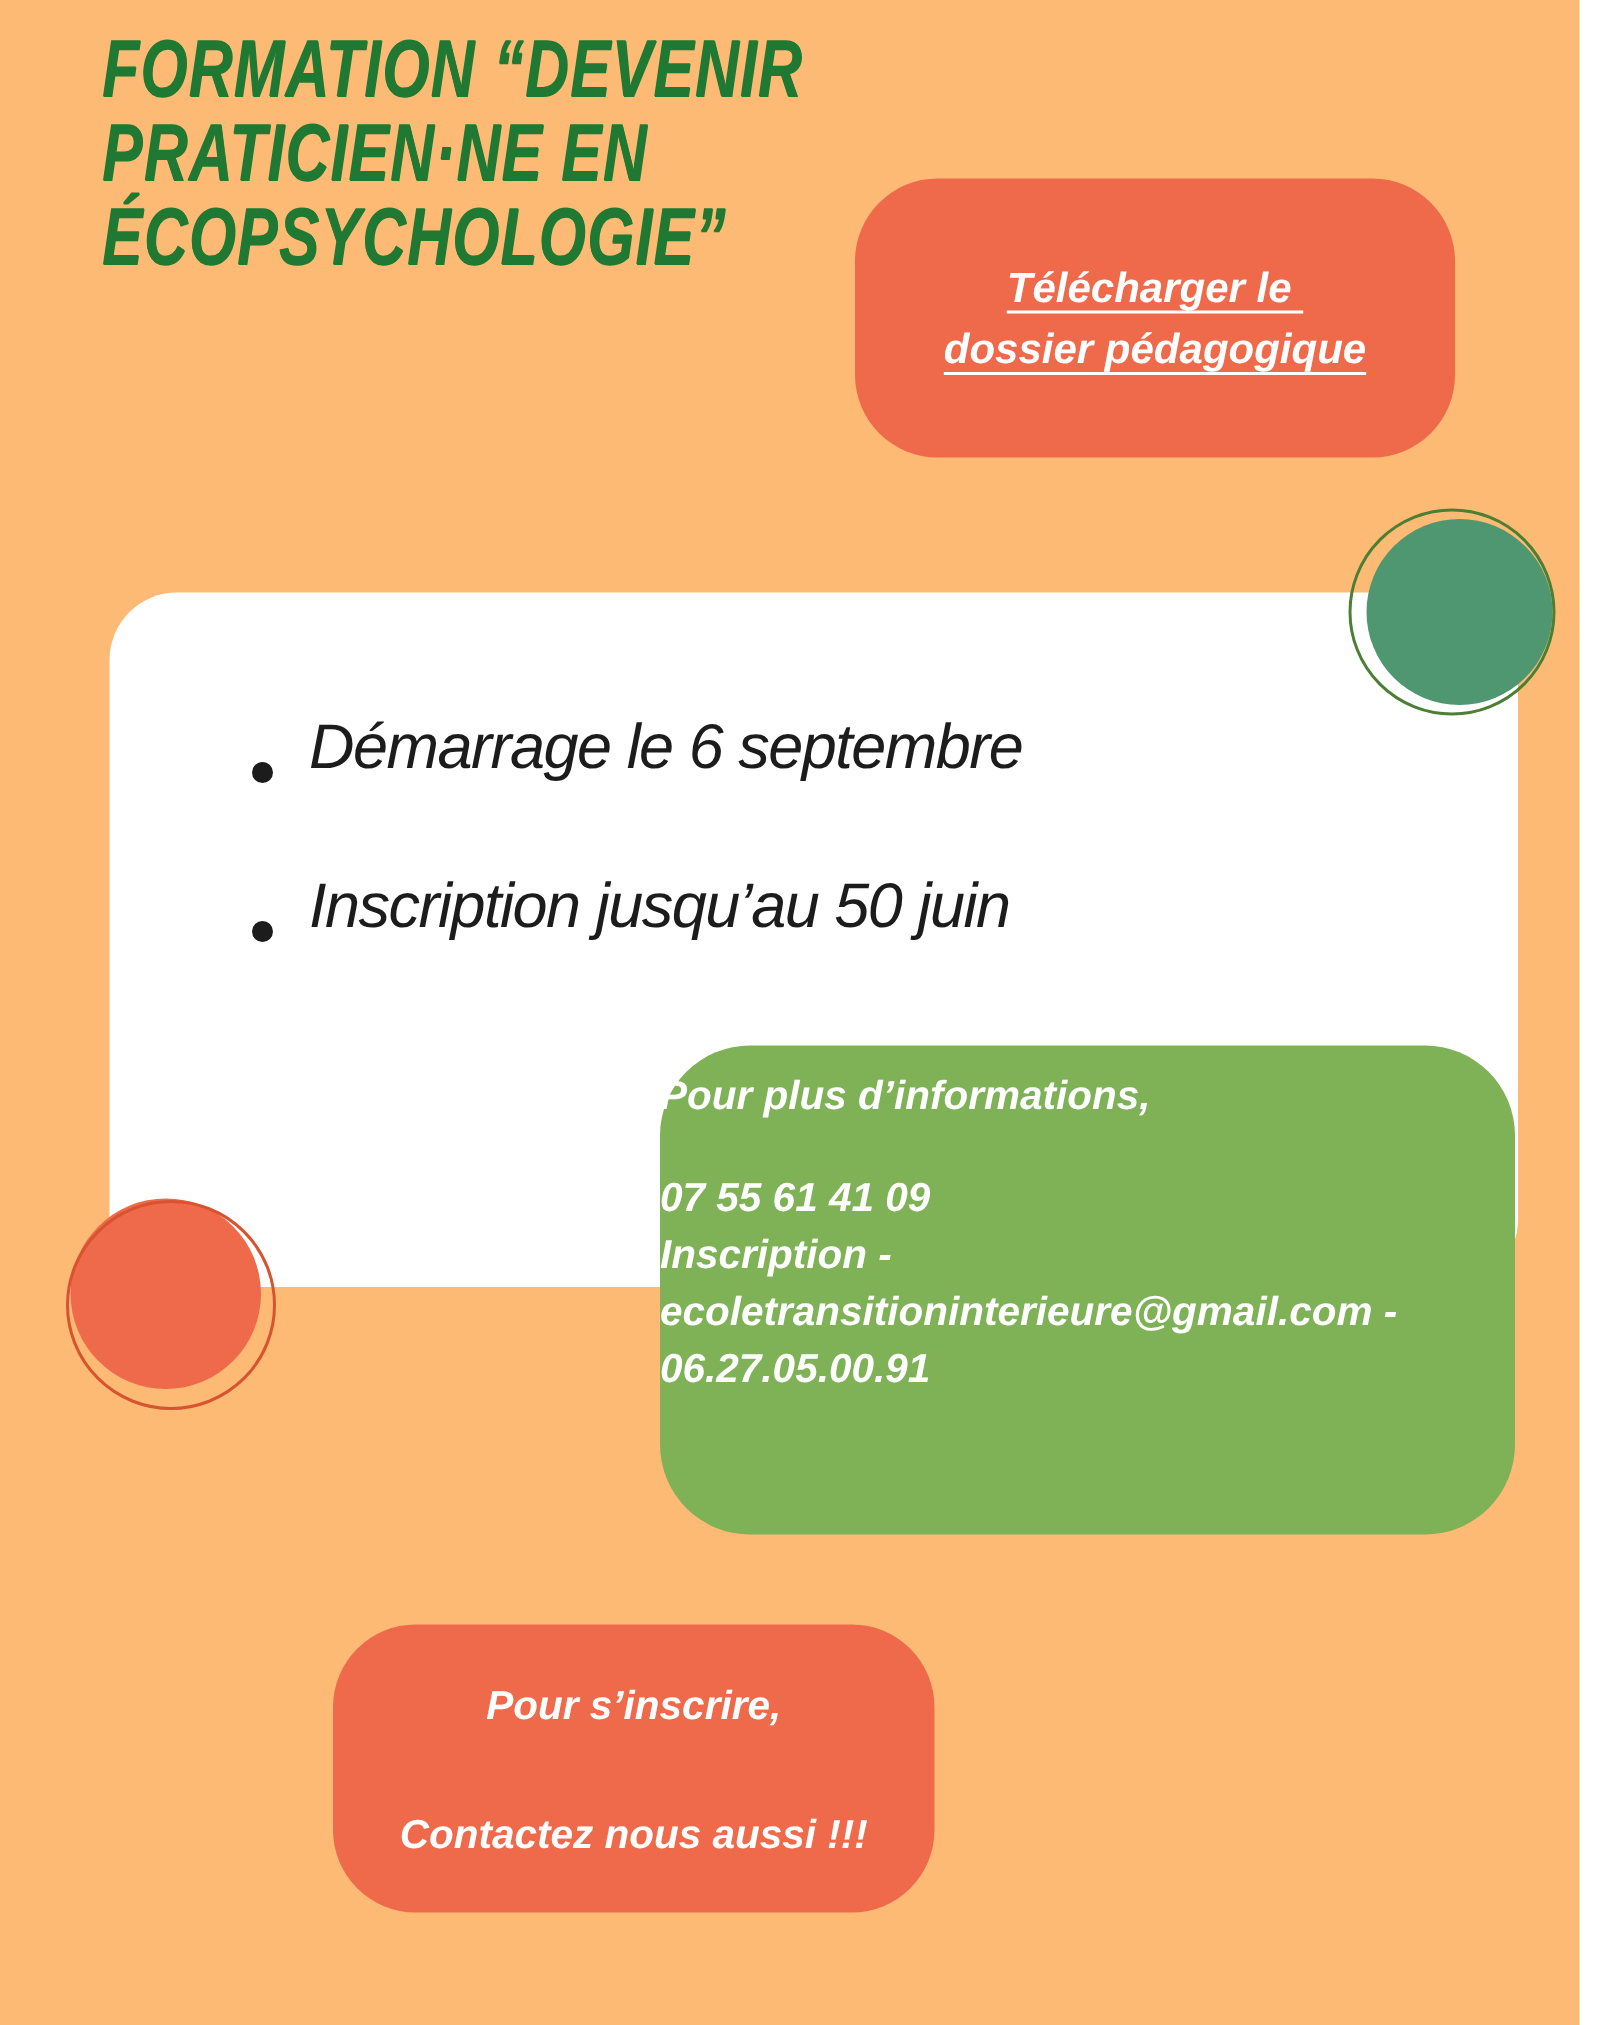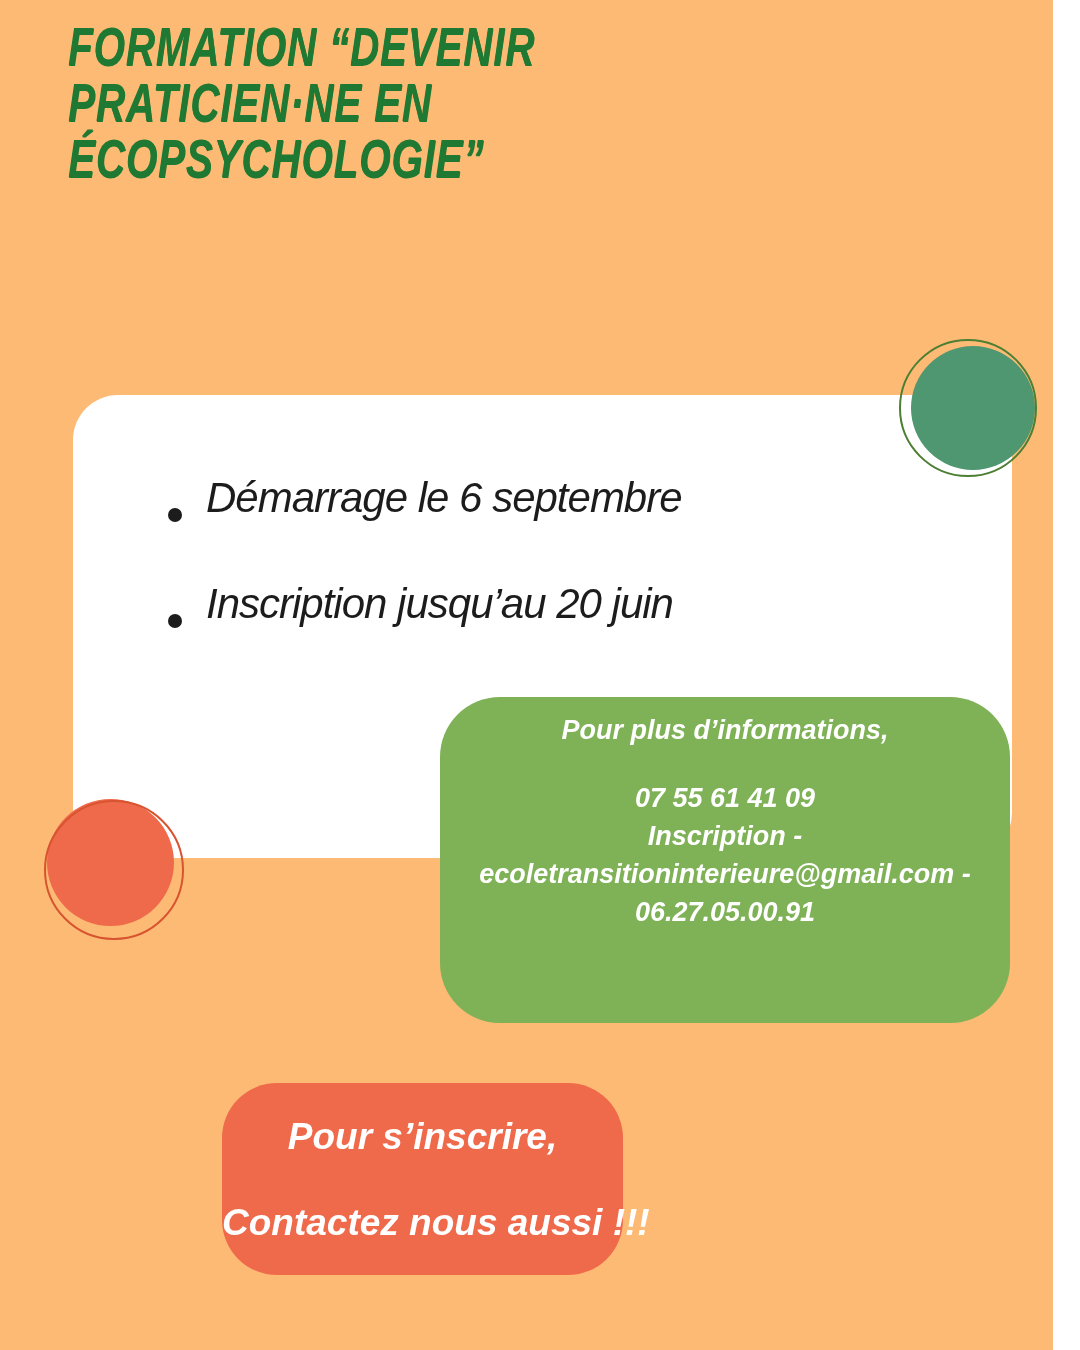--- a/index.html
+++ b/index.html
@@ -101,40 +101,39 @@
     top: 697px;
     width: 570px;
     height: 326px;
     background: #7FB156;
     border-radius: 60px;
     z-index: 2;
     color: #FFFFFF;
     font-weight: bold;
     font-size: 27px;
     line-height: 38px;
-    text-align: center;
     padding-top: 14px;
     box-sizing: border-box;
   }
   .info-box .spacer { height: 30px; }
   .info-box .line { white-space: nowrap; }
 
   
   .signup-box {
     position: absolute;
     left: 222px;
     top: 1083px;
     width: 401px;
     height: 192px;
     background: #EF6A4B;
     border-radius: 55px;
     z-index: 2;
     color: #FFFFFF;
     font-weight: bold;
-    font-size: 37px;
+    font-size: 27px;
     line-height: 36px;
     text-align: center;
     padding-top: 36px;
     box-sizing: border-box;
   }
   .signup-box .spacer { height: 50px; }
   .signup-box .line { white-space: nowrap; }
 
   
   .circle { position: absolute; border-radius: 50%; }
@@ -169,31 +168,35 @@
 <body>
 
 <div class="poster">
 
   <h1 class="title" style="margin:0;">
     <div>FORMATION “DEVENIR</div>
     <div>PRATICIEN·NE EN</div>
     <div>ÉCOPSYCHOLOGIE”</div>
   </h1>
 
+  <div class="download-btn">
+    <span>Télécharger le </span>
+    <span>dossier pédagogique</span>
+  </div>
 
   <div class="card"></div>
 
   <div class="bullet-row row-1">
     <span class="bullet-dot"></span>
     <span class="bullet-text">Démarrage le 6 septembre</span>
   </div>
 
   <div class="bullet-row row-2">
     <span class="bullet-dot"></span>
-    <span class="bullet-text">Inscription jusqu’au 20 juin</span>
+    <span class="bullet-text">Inscription jusqu’au 50 juin</span>
   </div>
 
   <div class="info-box">
     <div class="line">Pour plus d’informations,</div>
     <div class="spacer"></div>
     <div class="line">07 55 61 41 09</div>
     <div class="line">Inscription -</div>
     <div class="line">ecoletransitioninterieure@gmail.com -</div>
     <div class="line">06.27.05.00.91</div>
   </div>

